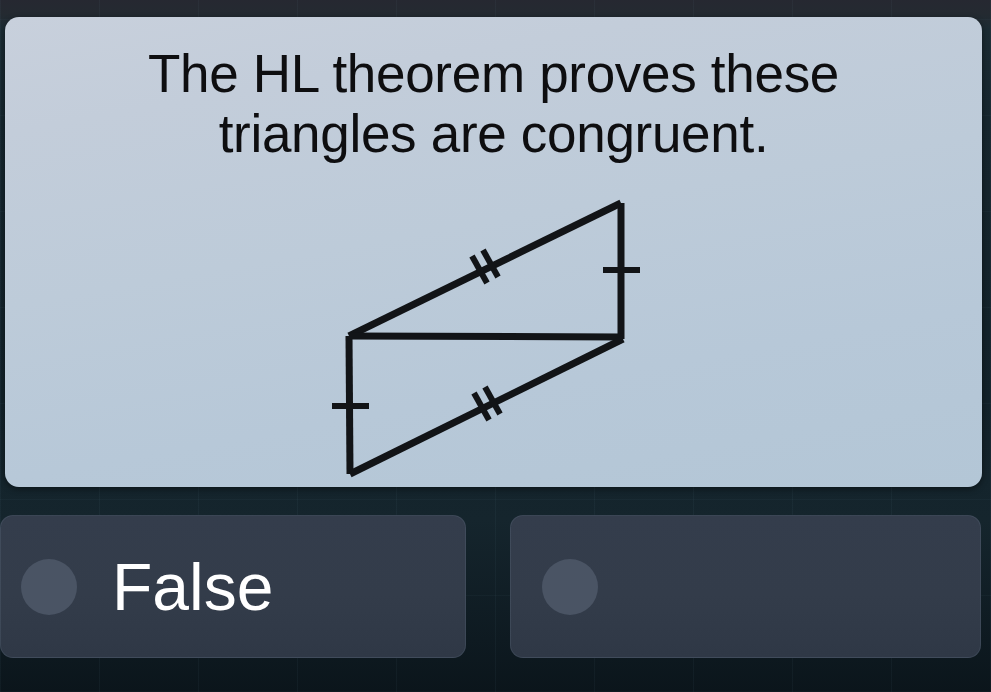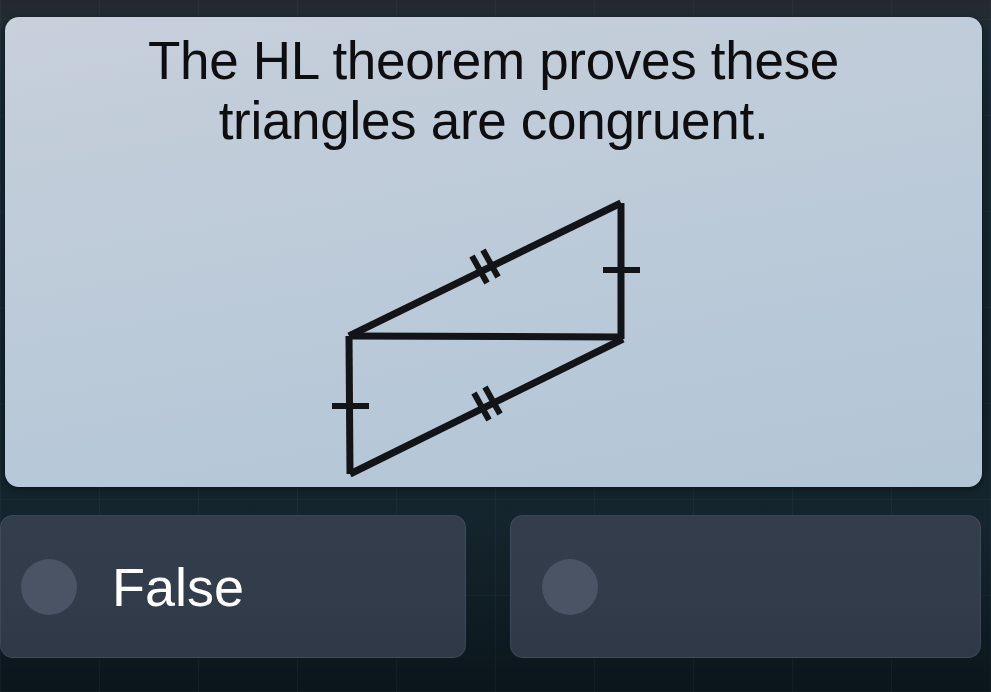--- a/index.html
+++ b/index.html
@@ -42,21 +42,21 @@
     height: 470px;
     border-radius: 14px;
     background: linear-gradient(170deg, #c8d0dc 0%, #c3cdda 18%, #bdcbd9 45%, #b7c8d8 72%, #b3c6d6 100%);
     box-shadow: 0 2px 6px rgba(0,0,0,0.45);
     overflow: hidden;
   }
 
   #question-text {
     position: absolute;
     left: 0;
-    top: 14px;
+    top: 27px;
     width: 977px;
     text-align: center;
     color: #0e0e10;
     font-size: 53px;
     line-height: 1.14;
     font-family: "Liberation Sans", sans-serif;
     letter-spacing: -0.3px;
     padding: 0 40px;
     box-sizing: border-box;
     white-space: pre-line;
@@ -99,21 +99,21 @@
     height: 56px;
     border-radius: 50%;
     background: #4a5464;
     flex: 0 0 auto;
     margin-left: 20px;
   }
   .answer-button.right .answer-radio { margin-left: 31px; }
 
   .answer-label {
     color: #ffffff;
-    font-size: 54px;
+    font-size: 66px;
     font-family: "Liberation Sans", sans-serif;
     margin-left: 35px;
     line-height: 1;
   }
   .answer-button.right .answer-label { margin-left: 38px; }
 </style>
 </head>
 <body>
 
 <div id="screen">

